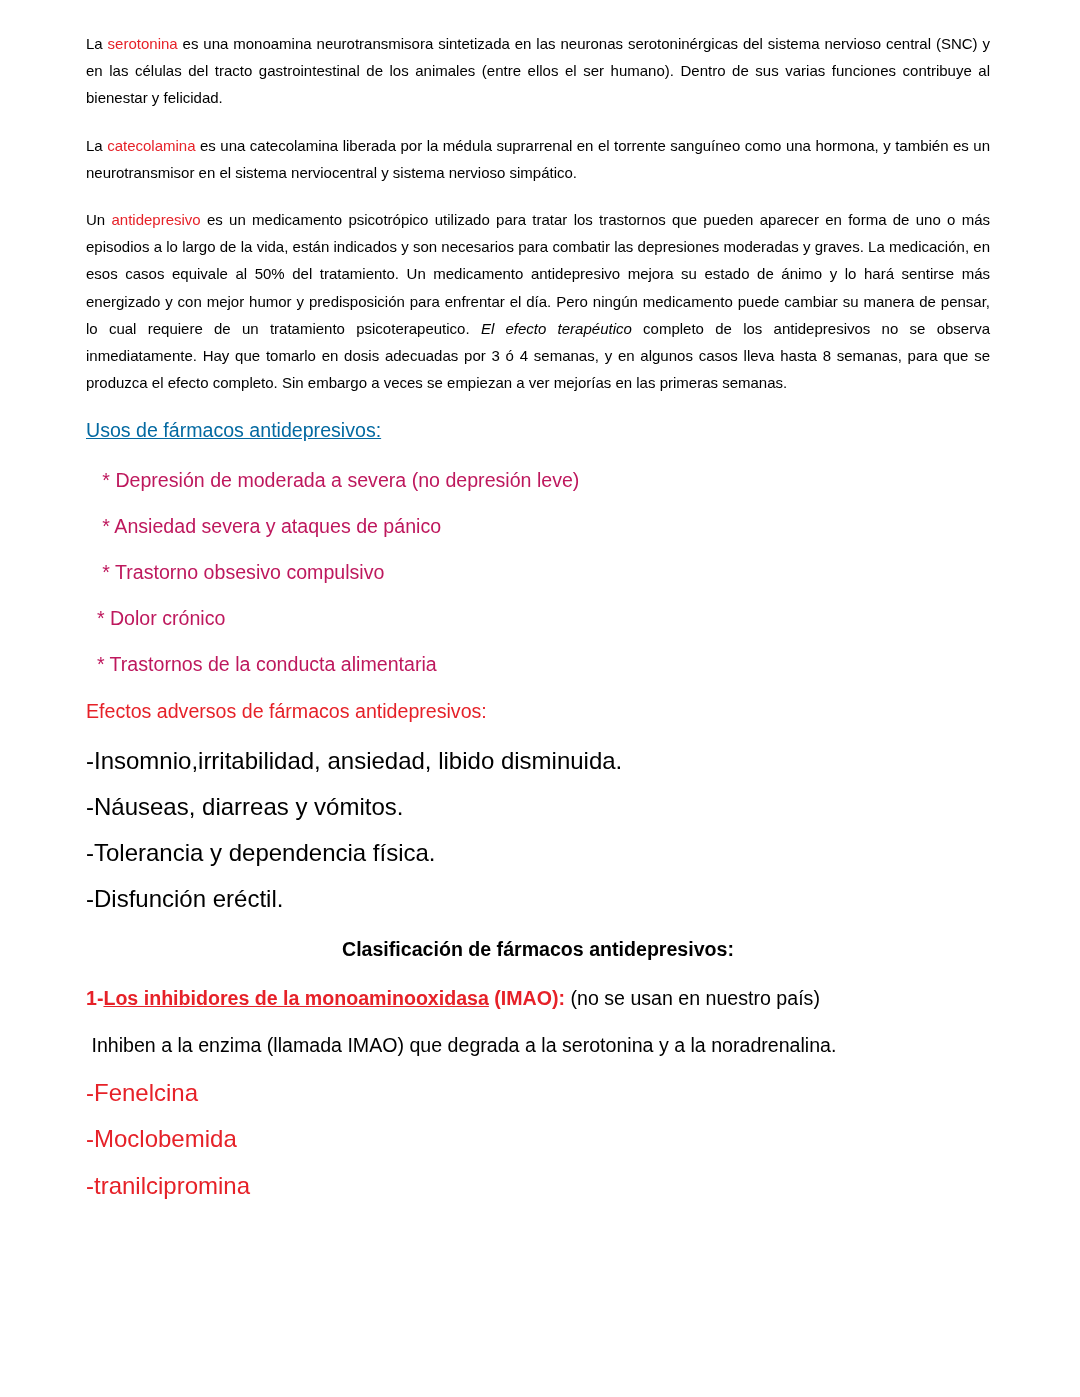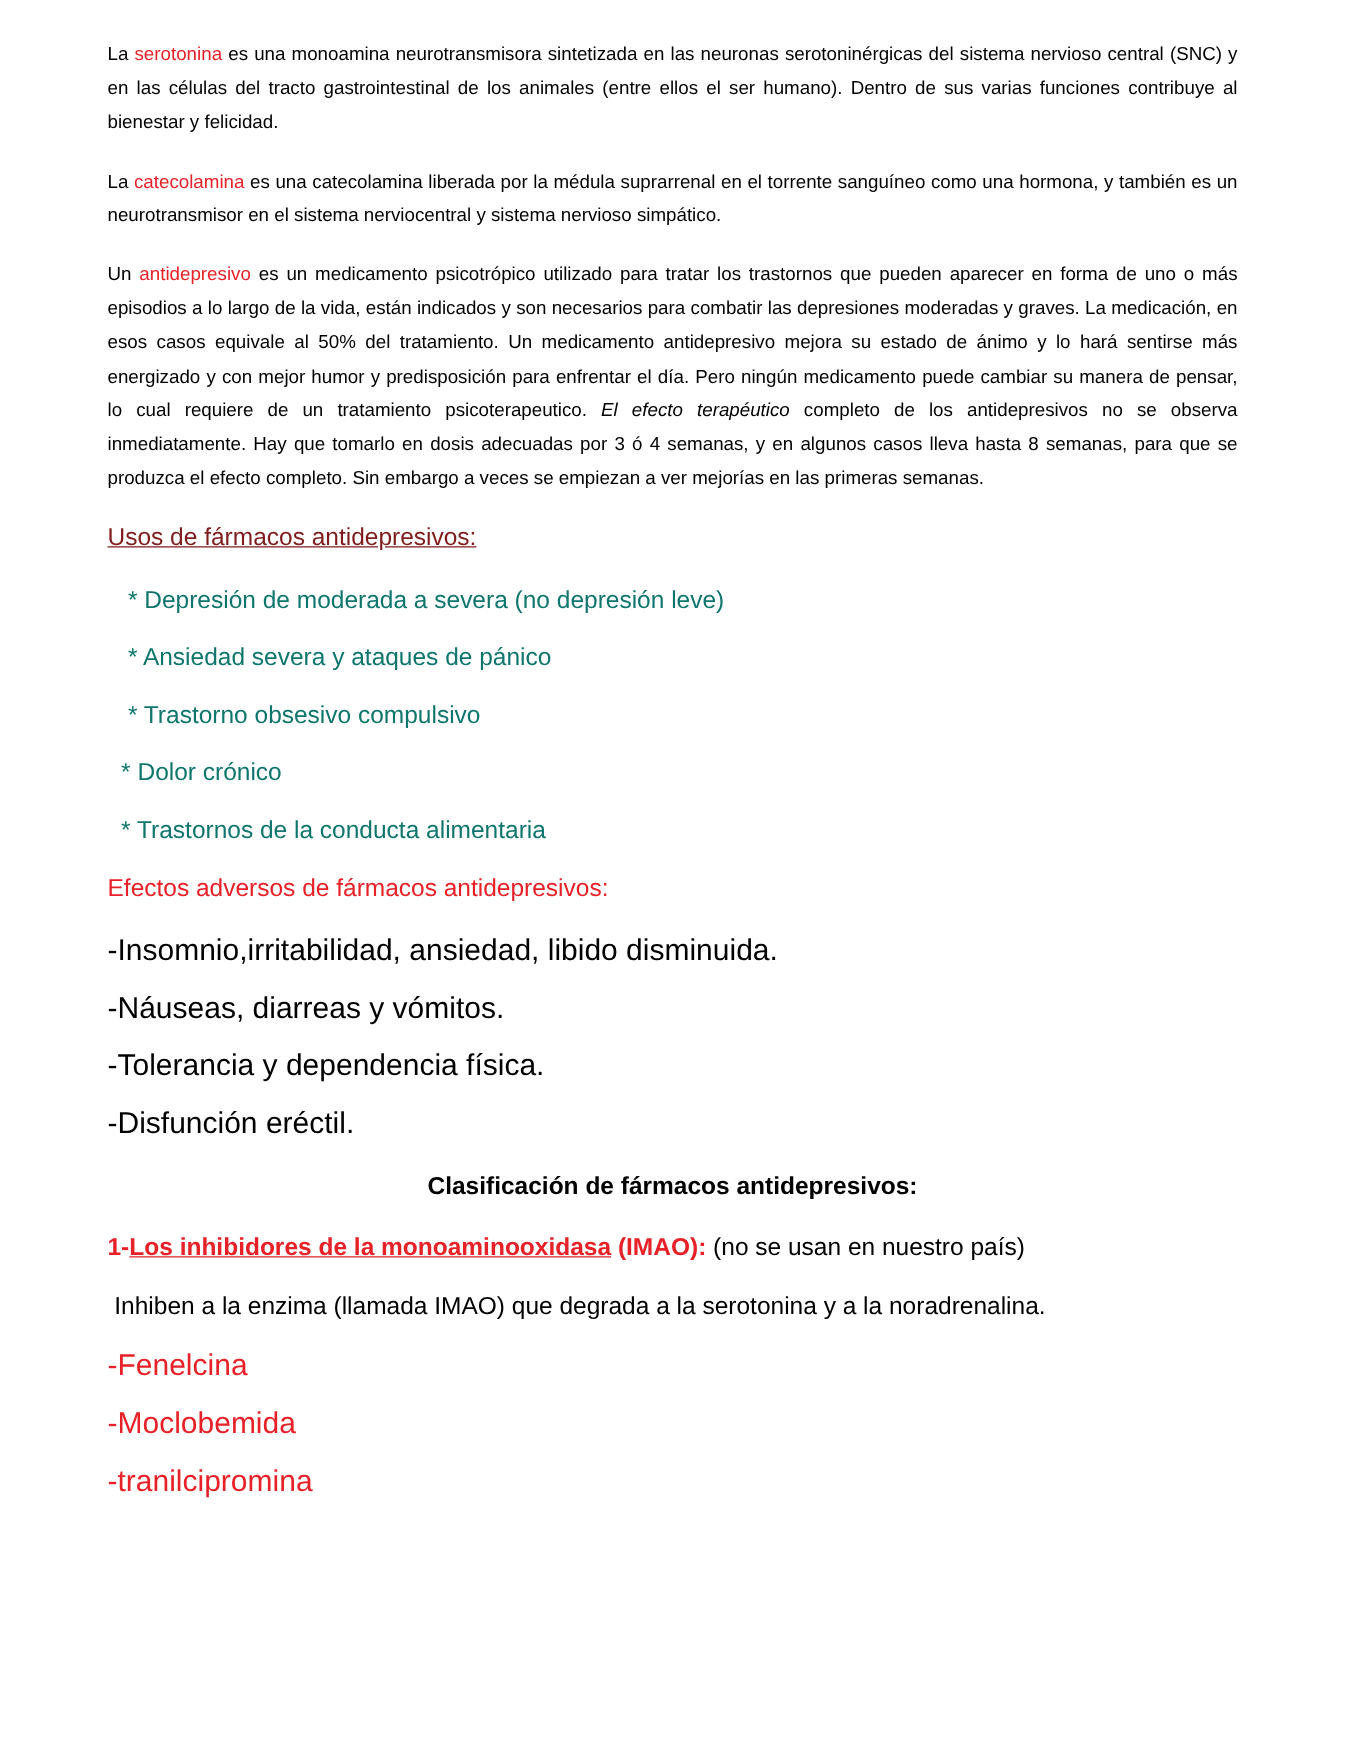--- a/index.html
+++ b/index.html
@@ -42,21 +42,21 @@
   .uline { text-decoration: underline; }
 
   h3.heading {
     margin: 0 0 22px 0;
     font-size: 19.6px;
     line-height: 27.2px;
     font-weight: normal;
     text-align: left;
   }
   h3.heading.red-underline {
-    color: #7f1d1d;
+    color: #0369a1;
     text-decoration: underline;
   }
   h3.heading.red-plain {
     color: #E62128;
     text-decoration: none;
   }
   h3.heading.black-bold {
     color: #000000;
     font-weight: bold;
     text-align: center;
@@ -64,21 +64,21 @@
 
   ul.bullets {
     list-style: none;
     margin: 0 0 6px 0;
     padding: 0;
   }
   ul.bullets li {
     font-size: 19.6px;
     line-height: 27.2px;
     margin: 0 0 19px 0;
-    color: #0f766e;
+    color: #be185d;
     white-space: pre;
   }
 
   .dash-list {
     margin: 0;
     padding: 0;
     list-style: none;
   }
   .dash-list li {
     font-size: 24px;

